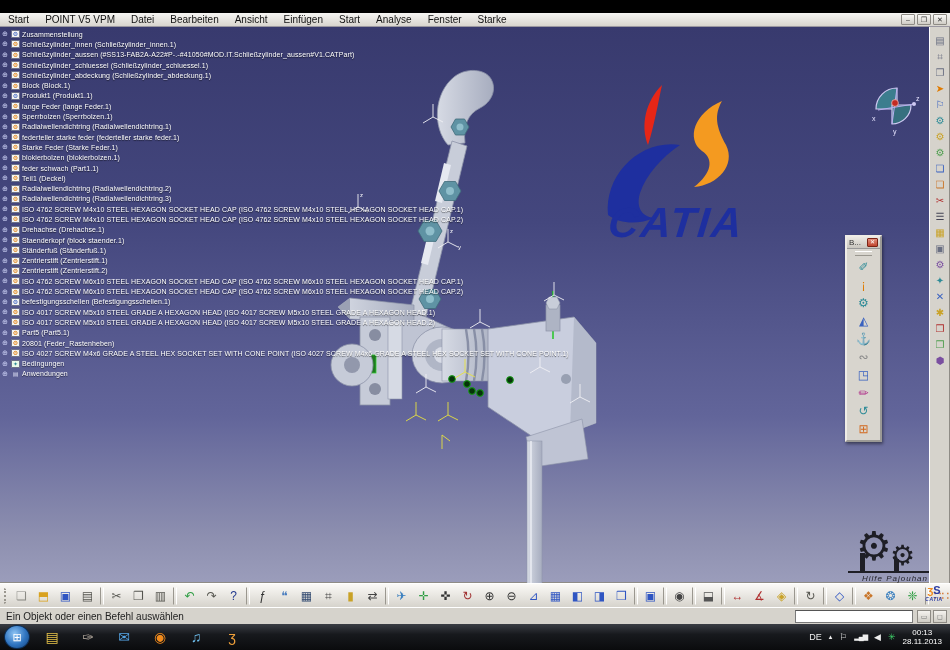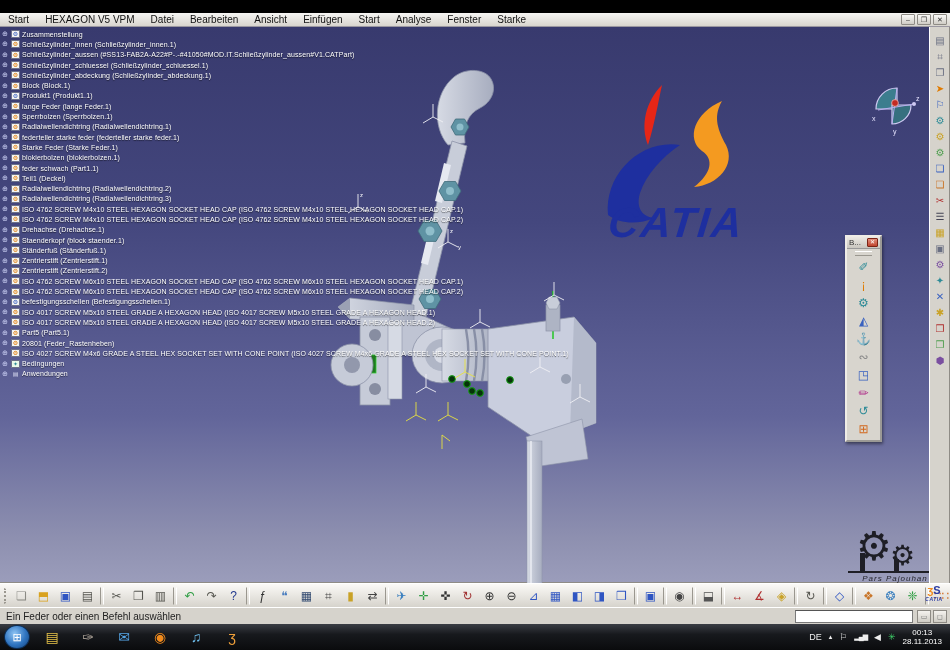--- a/index.html
+++ b/index.html
@@ -121,21 +121,21 @@
 <body>
 
 <div class="screen">
 
 
   <div class="menubar">
     <span style="display:flex">
 
         <span class="menu-item">Start</span>
 
-        <span class="menu-item">HEXAGON V5 VPM</span>
+        <span class="menu-item">POINT V5 VPM</span>
 
         <span class="menu-item">Datei</span>
 
         <span class="menu-item">Bearbeiten</span>
 
         <span class="menu-item">Ansicht</span>
 
         <span class="menu-item">Einfügen</span>
 
         <span class="menu-item">Start</span>
@@ -578,21 +578,21 @@
     </div>
 
     <div class="watermark">
       <div class="wm-gears">
         <span class="g1">⚙</span>
         <span class="g2">⚙</span>
         <span class="stem s1"></span>
           <span class="stem s2"></span>
       </div>
       <div class="wm-base"></div>
-      <div class="wm-title">Pars Pajouhan</div>
+      <div class="wm-title">Hilfe Pajouhan</div>
 
     </div>
   </div>
 
   <div class="toolbar">
 
       <span class="tb-icon handle">
         <span style="color: rgb(136, 136, 136);"></span>
       </span>
 
@@ -799,21 +799,21 @@
       <span class="tb-icon">
         <span style="color: rgb(210, 105, 30);">∷∷</span>
       </span>
     </div>
   <div class="mini-ds">
     <div><span class="swoosh">ʒ</span><span class="swoosh"><b>S</b></span></div>
     <div class="brand">CATIA</div>
   </div>
 
   <div class="statusbar">
-    <span>Ein Feder oder einen Befehl auswählen</span>
+    <span>Ein Objekt oder einen Befehl auswählen</span>
     <input class="power-input" value="" style="">
     <button class="sb-btn b1">▭</button>
     <button class="sb-btn b2">◻</button>
   </div>
 
   <div class="taskbar">
     <span style="display:flex;gap:8px;align-items:center">
 
         <span class="tb-item start-button">
           <span></span>

